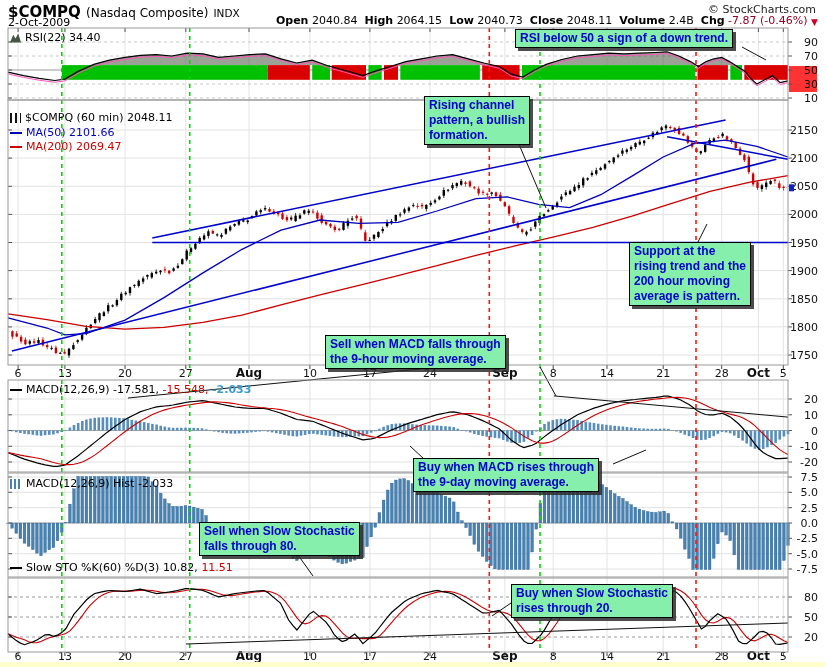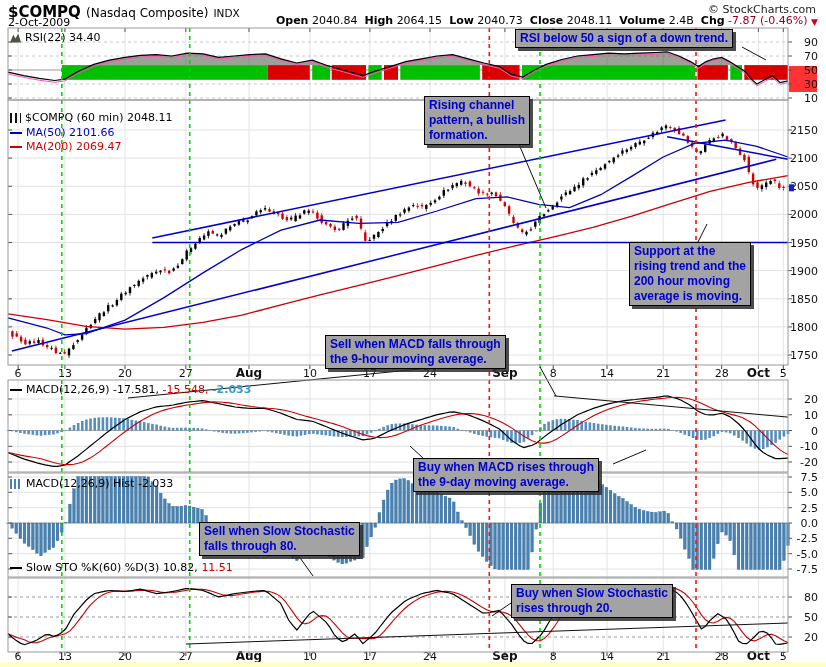--- a/index.html
+++ b/index.html
@@ -21,21 +21,21 @@
   .icon-mountain{display:inline-block;width:11px;height:9px;background:#4a5444;margin-right:4px;
       clip-path:polygon(0% 100%,30% 15%,50% 55%,75% 0%,100% 100%);vertical-align:middle;}
   .icon-candles{display:inline-block;width:11px;height:10px;margin-right:4px;vertical-align:middle;
       background:repeating-linear-gradient(90deg,#111 0 2px,transparent 2px 5px);}
   .icon-hist{display:inline-block;width:12px;height:10px;margin-right:4px;vertical-align:middle;
       background:repeating-linear-gradient(90deg,#4682b4 0 2px,transparent 2px 4px);}
   .ma50{color:#0000bb;}
   .ma200{color:#cc0000;}
   .vred{color:#cc0000;}
   .vblue{color:#3d9ccc;font-weight:bold;}
-  .anno{position:absolute;background:#a3a3a3;border:1px solid #000;
+  .anno{position:absolute;background:#86efac;border:1px solid #000;
         box-shadow:3px 3px 0 rgba(45,45,45,.85);color:#0000cc;
         font:bold 12px/15px "Liberation Sans",sans-serif;padding:1px 4px;z-index:5;}
   .anno div{white-space:nowrap;}
 </style>
 </head>
 <body>
 
 <div class="stage">
 
   <svg id="chart-svg" width="826" height="667">
@@ -1157,21 +1157,21 @@
   </div>
   <div class="anno" style="left:408px;top:96px;margin-left:16px;">
     <div>Rising channel</div>
     <div>pattern, a bullish</div>
     <div>formation.</div>
   </div>
   <div class="anno" style="left:629px;top:242px;">
     <div>Support at the</div>
     <div>rising trend and the</div>
     <div>200 hour moving</div>
-    <div>average is moving.</div>
+    <div>average is pattern.</div>
   </div>
   <div class="anno" style="left:325px;top:335px;">
     <div>Sell when MACD falls through</div>
     <div>the 9-hour moving average.</div>
   </div>
   <div class="anno" style="left:413px;top:458px;">
     <div>Buy when MACD rises through</div>
     <div>the 9-day moving average.</div>
   </div>
   <div class="anno" style="left:199px;top:522px;">

